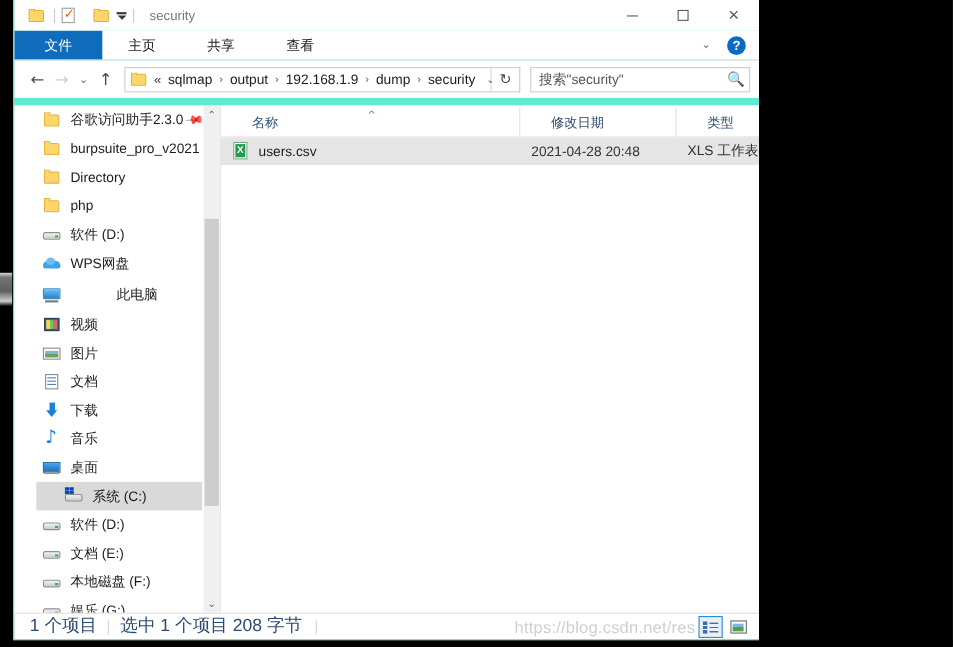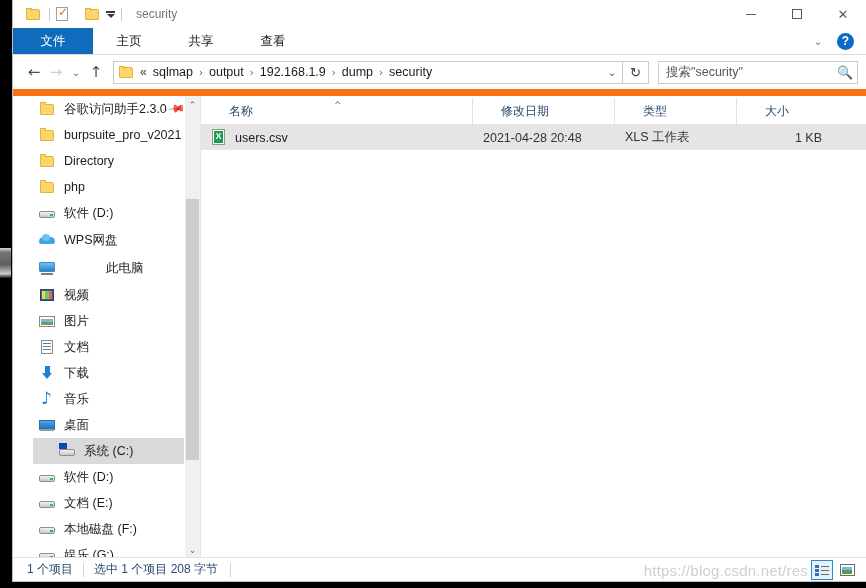--- a/index.html
+++ b/index.html
@@ -13,23 +13,23 @@
     overflow: hidden;
     font-family: "Liberation Sans", "DejaVu Sans", sans-serif;
     -webkit-font-smoothing: antialiased;
   }
 
   
   #window {
     position: absolute;
     left: 12px;
     top: 0px;
-    width: 854px;
+    width: 678px;
     height: 582px;
-    background: #f97316;
+    background: #5eead4;
     border: 1px solid #bfbfbf;
     border-top: none;
     border-right: none;
     box-sizing: border-box;
     overflow: hidden;
   }
   .blackstrip {
     position: absolute;
     background: #000;
   }
@@ -455,21 +455,21 @@
     position: absolute;
     left: 0; bottom: 0; right: 0;
     height: 24px;
     border-top: 1px solid #e2e2e2;
     background: #ffffff;
     display: flex; align-items: center;
     padding-left: 14px;
     box-sizing: border-box;
   }
   .status-text {
-    font-size: 12px; color: #2b4a72;
+    font-size: 16px; color: #2b4a72;
   }
   .status-div {
     width: 1px; height: 14px; background: #d6d6d6; margin: 0 10px;
   }
   .status-div.tail { margin-left: 12px; }
   #viewbtns {
     position: absolute; right: 8px; top: 2px;
     display: flex; align-items: center; gap: 3px;
   }
   .vbtn {

